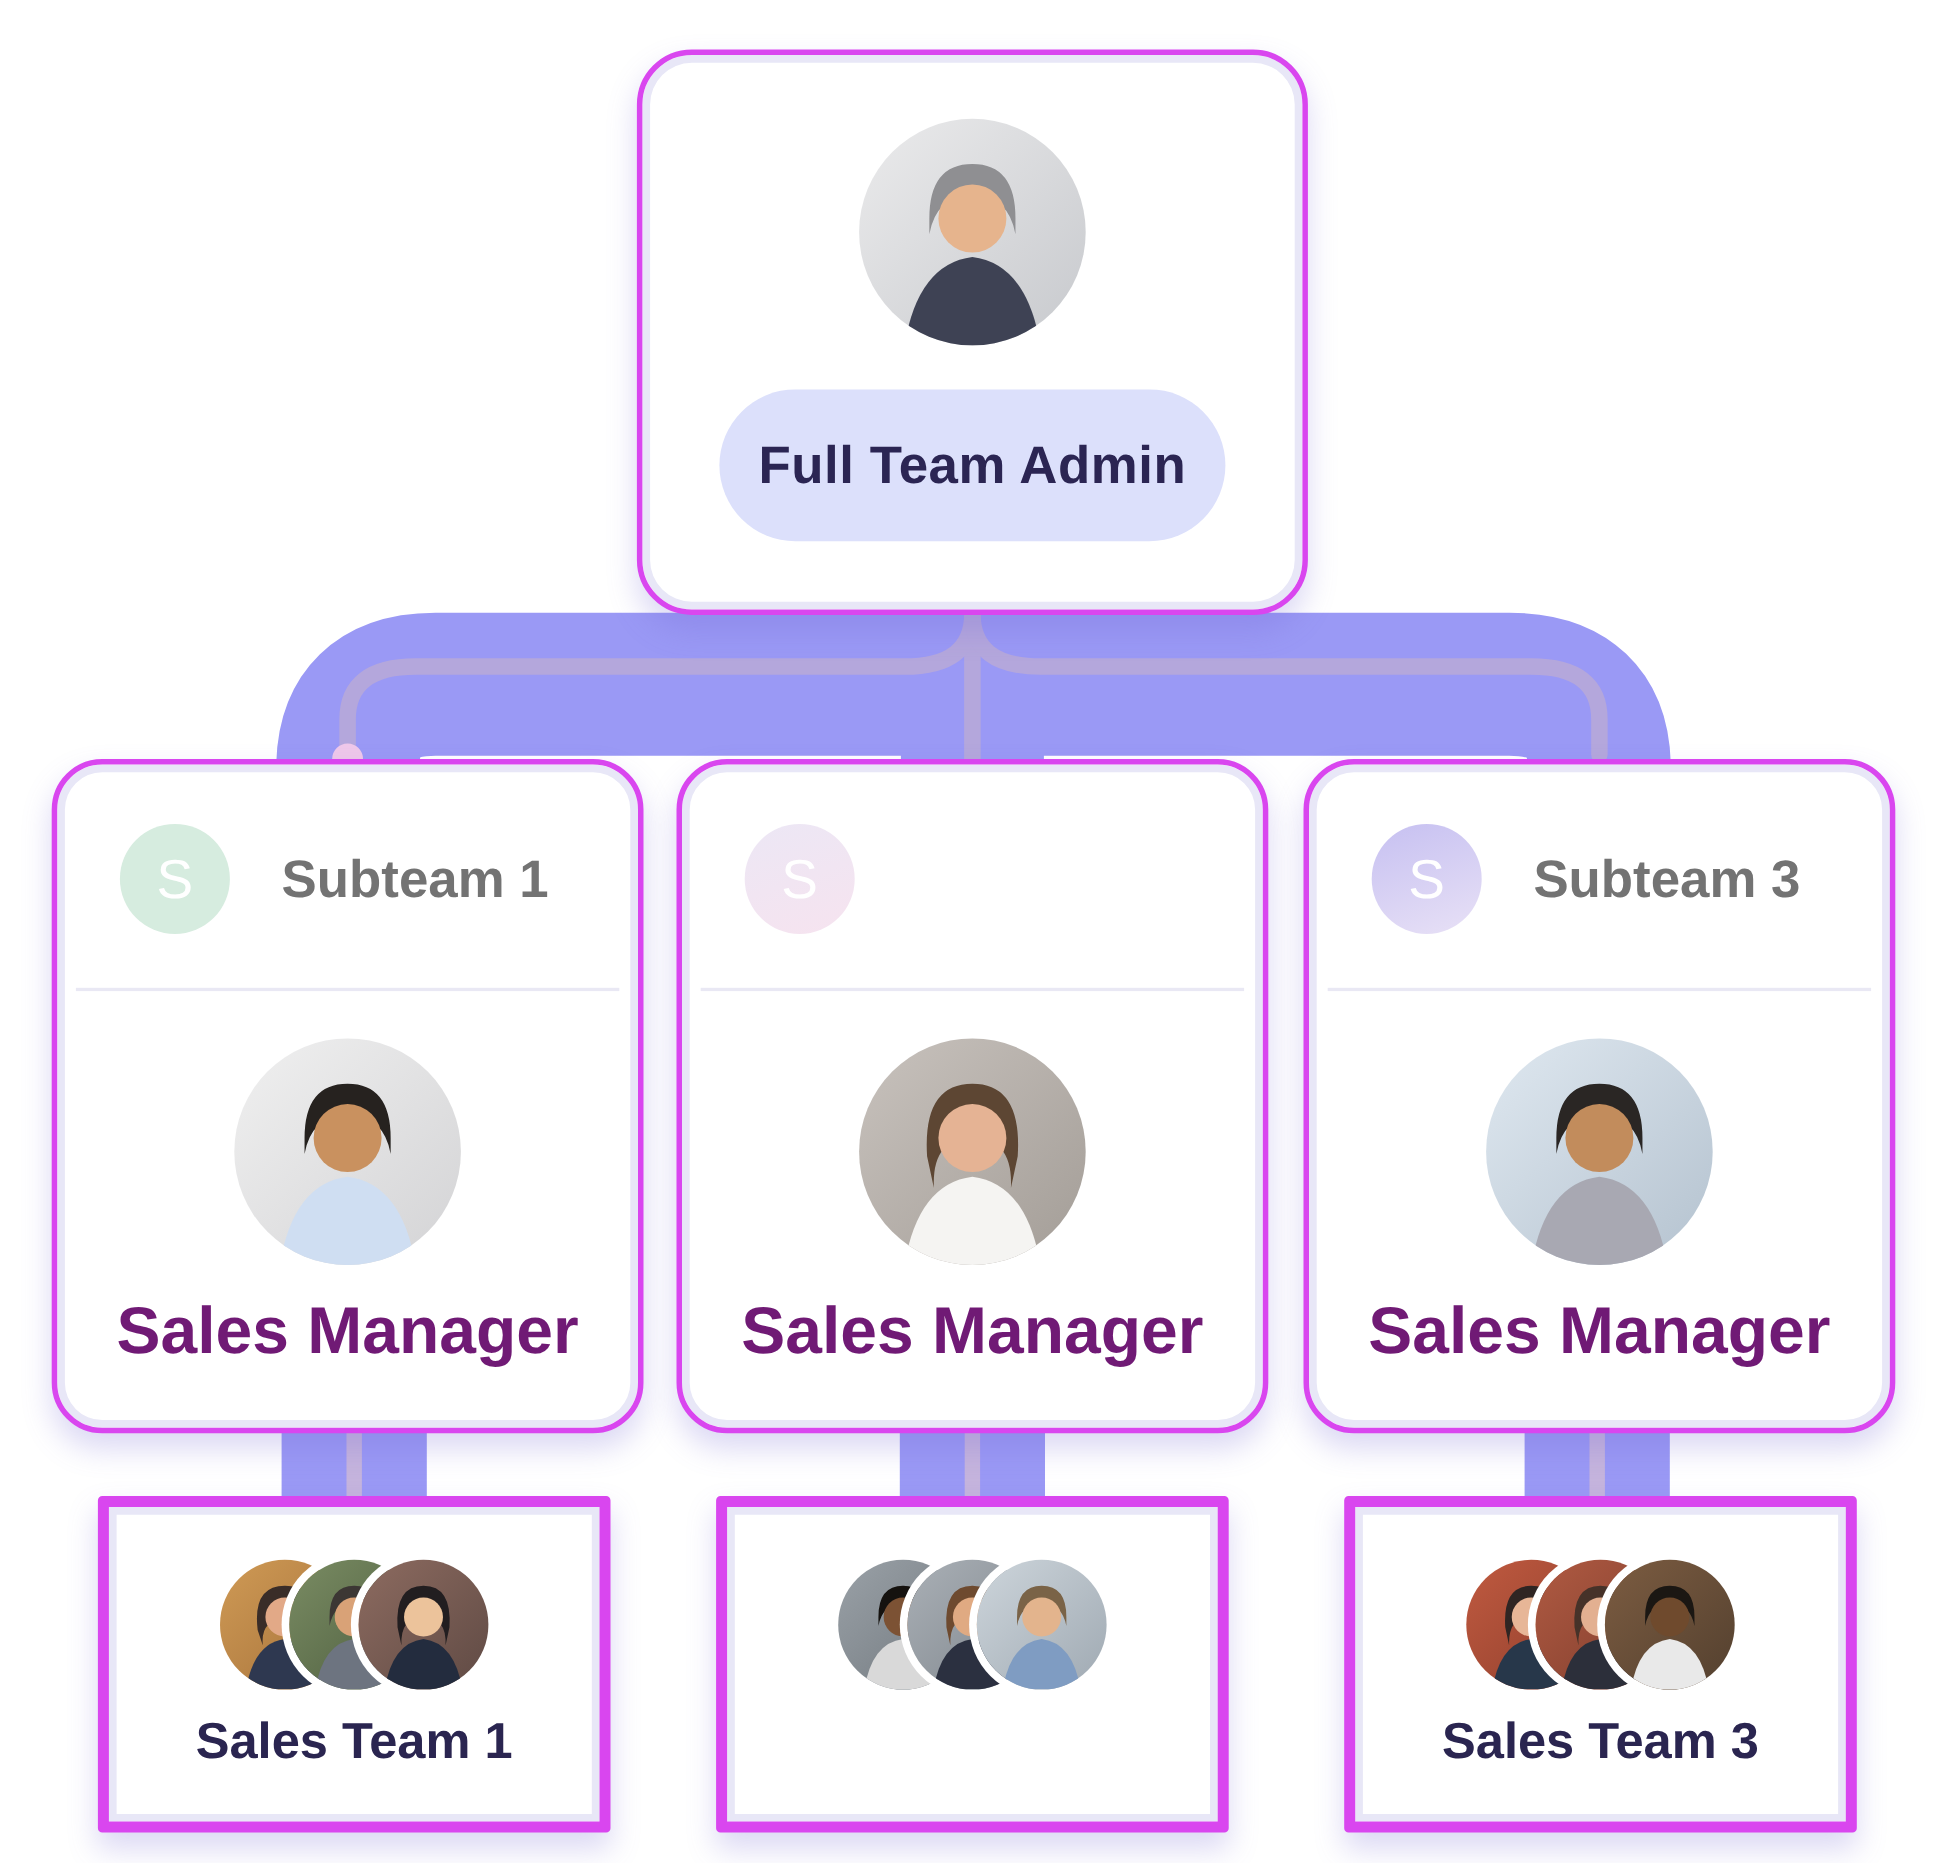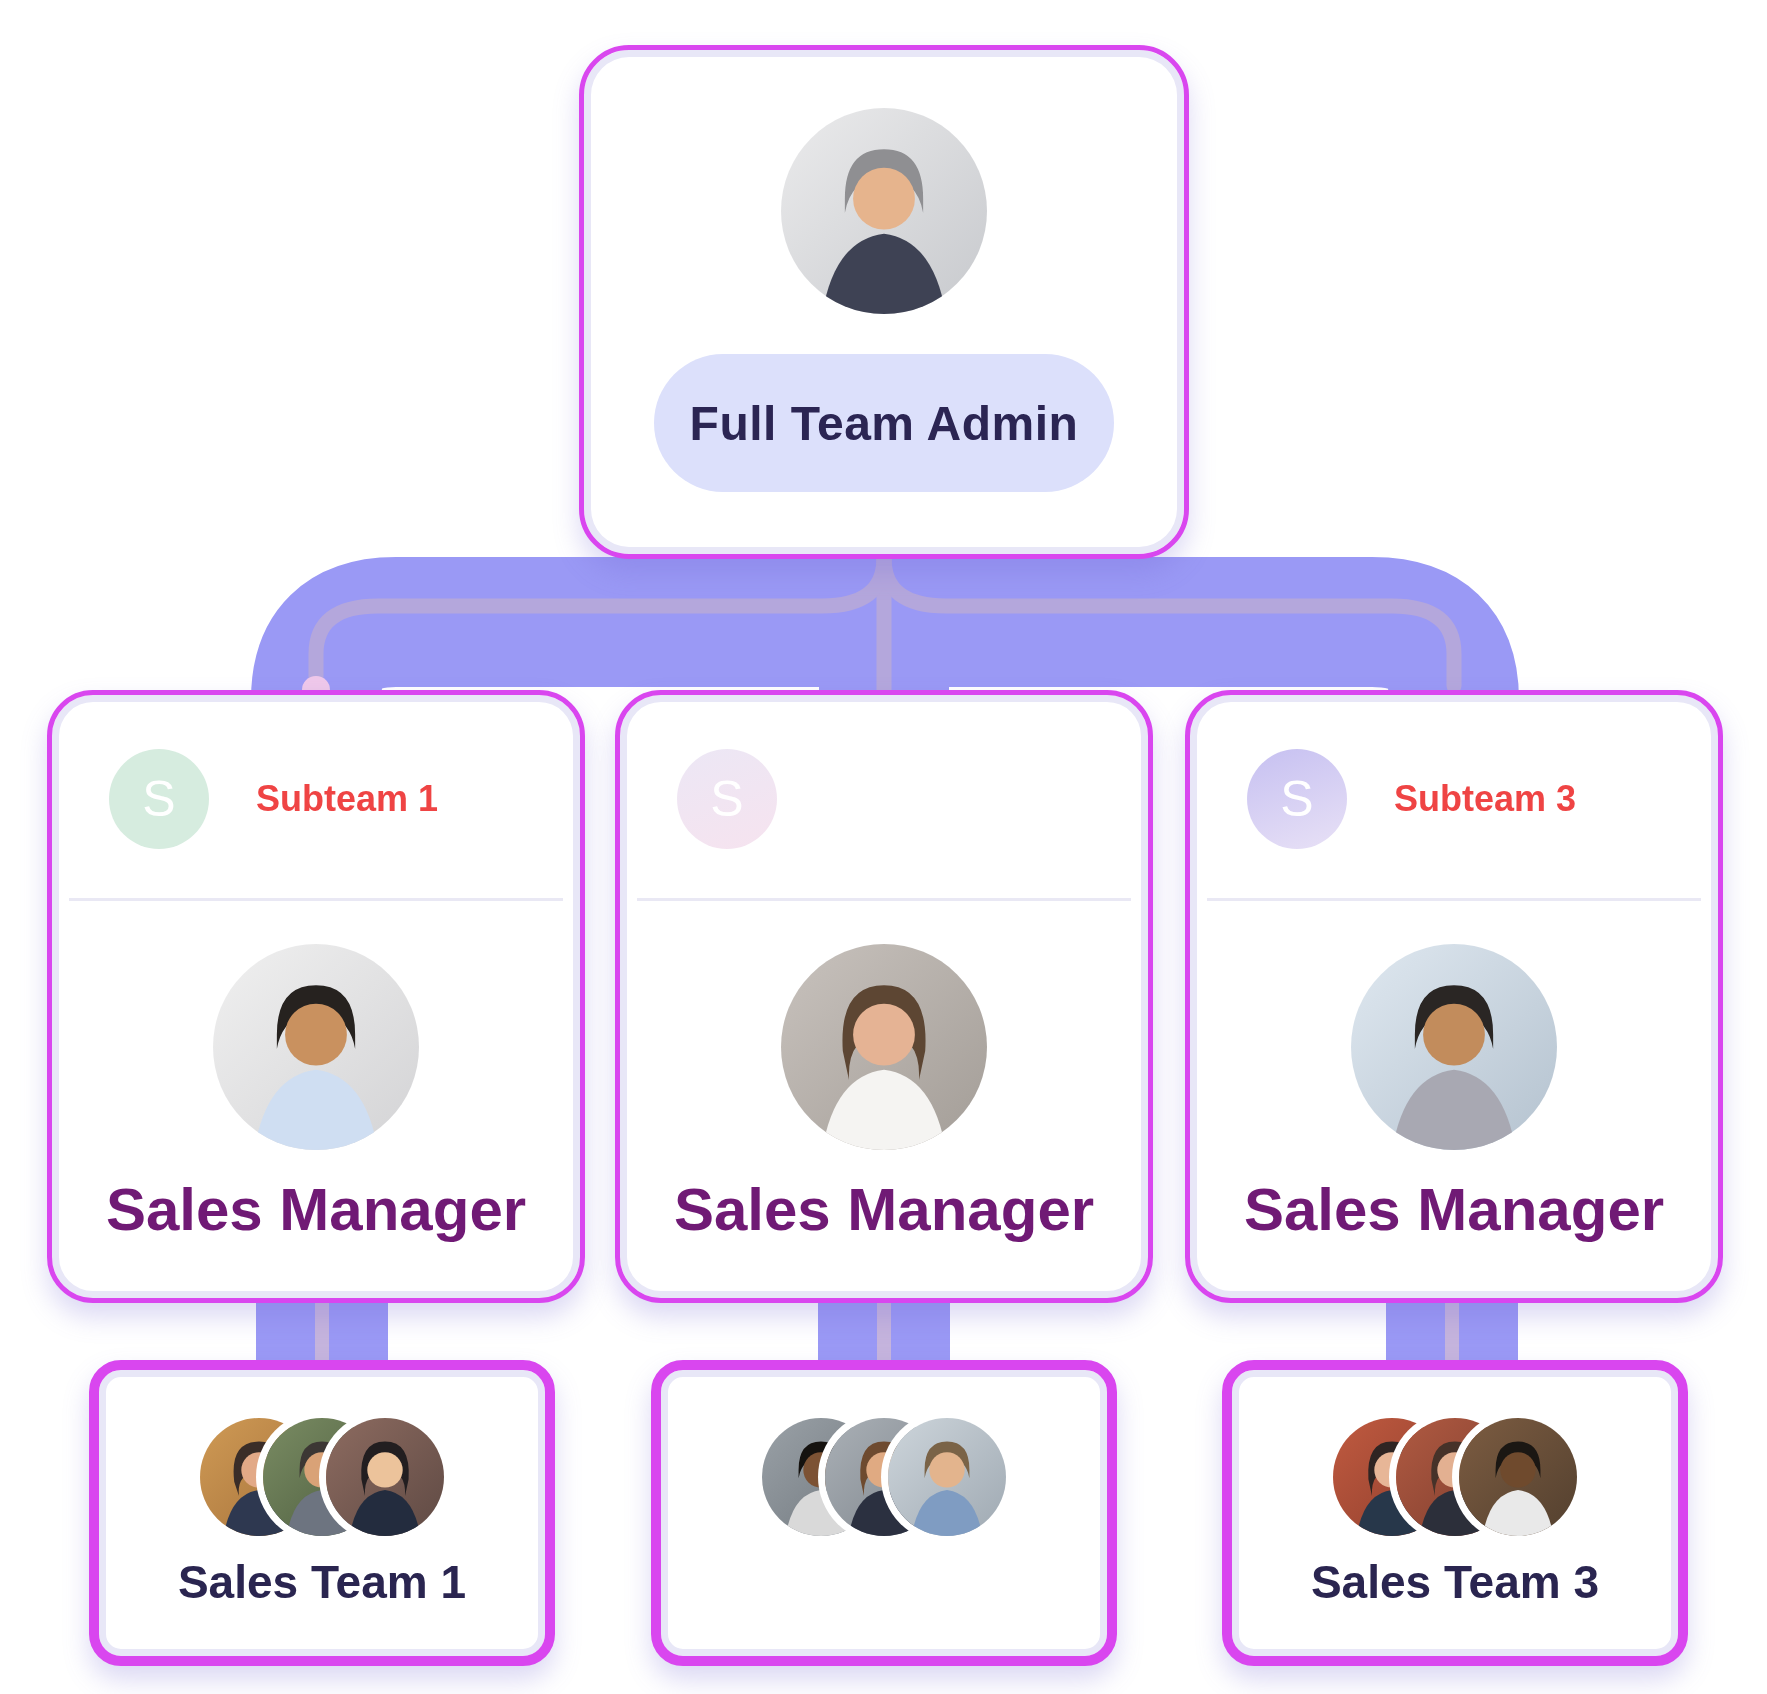--- a/index.html
+++ b/index.html
@@ -11,21 +11,21 @@
 
   
   .card{
     position:absolute;background:#ffffff;box-sizing:border-box;
     border:5px solid #d946ef;
     box-shadow:inset 0 0 0 7px #e8e7f7, 0 14px 26px rgba(115,105,210,0.25);
     z-index:2;
   }
   .top-card{left:579px;top:45px;width:610px;height:514px;border-radius:50px;}
   .subteam-card{top:690px;width:538px;height:613px;border-radius:46px;}
-  .sales-card{top:1360px;width:466px;height:306px;border-radius:32px;border-width:10px;}
+  .sales-card{top:1360px;width:466px;height:306px;border-radius:4px;border-width:10px;}
   .pos-1{left:47px;}  .pos-2{left:615px;}  .pos-3{left:1185px;}
   .spos-1{left:89px;} .spos-2{left:651px;} .spos-3{left:1222px;padding-left:40px;}
 
   
   .avatar{
     position:absolute;border-radius:50%;overflow:hidden;
     background:linear-gradient(135deg,var(--bg1),var(--bg2));
   }
   .avatar svg{display:block;width:100%;height:100%;}
   .avatar .hair{fill:var(--hair);} .avatar .head{fill:var(--skin);} .avatar .body{fill:var(--shirt);}
@@ -58,21 +58,21 @@
   
   .sub-header{position:absolute;left:57px;top:54px;height:100px;display:flex;align-items:center;gap:47px;}
   .badge{
     width:100px;height:100px;border-radius:50%;flex:0 0 auto;
     display:flex;align-items:center;justify-content:center;
     color:#ffffff;font-size:50px;font-weight:400;
   }
   .badge-1{background:#d6ecdf;}
   .badge-2{background:linear-gradient(160deg,#ece7f5 0%,#f6e3ef 100%);}
   .badge-3{background:linear-gradient(160deg,#c6c0f1 0%,#e8e1f6 100%);}
-  .sub-title{font-size:36px;font-weight:600;color:#ef4444;white-space:nowrap;}
+  .sub-title{font-size:48px;font-weight:600;color:#737373;white-space:nowrap;}
   .divider{position:absolute;left:17px;right:17px;top:203px;height:3px;background:#e9e8f4;}
   .role-label{
     position:absolute;left:0;right:0;top:483px;text-align:center;
     font-size:60px;font-weight:600;color:#701a75;line-height:64px;
   }
 
   
   .team-row{position:absolute;left:0;right:0;top:48px;display:flex;justify-content:center;}
   .team-avatar{position:relative;width:118px;height:118px;box-shadow:0 0 0 7px #ffffff;}
   .team-avatar + .team-avatar{margin-left:-55px;}

